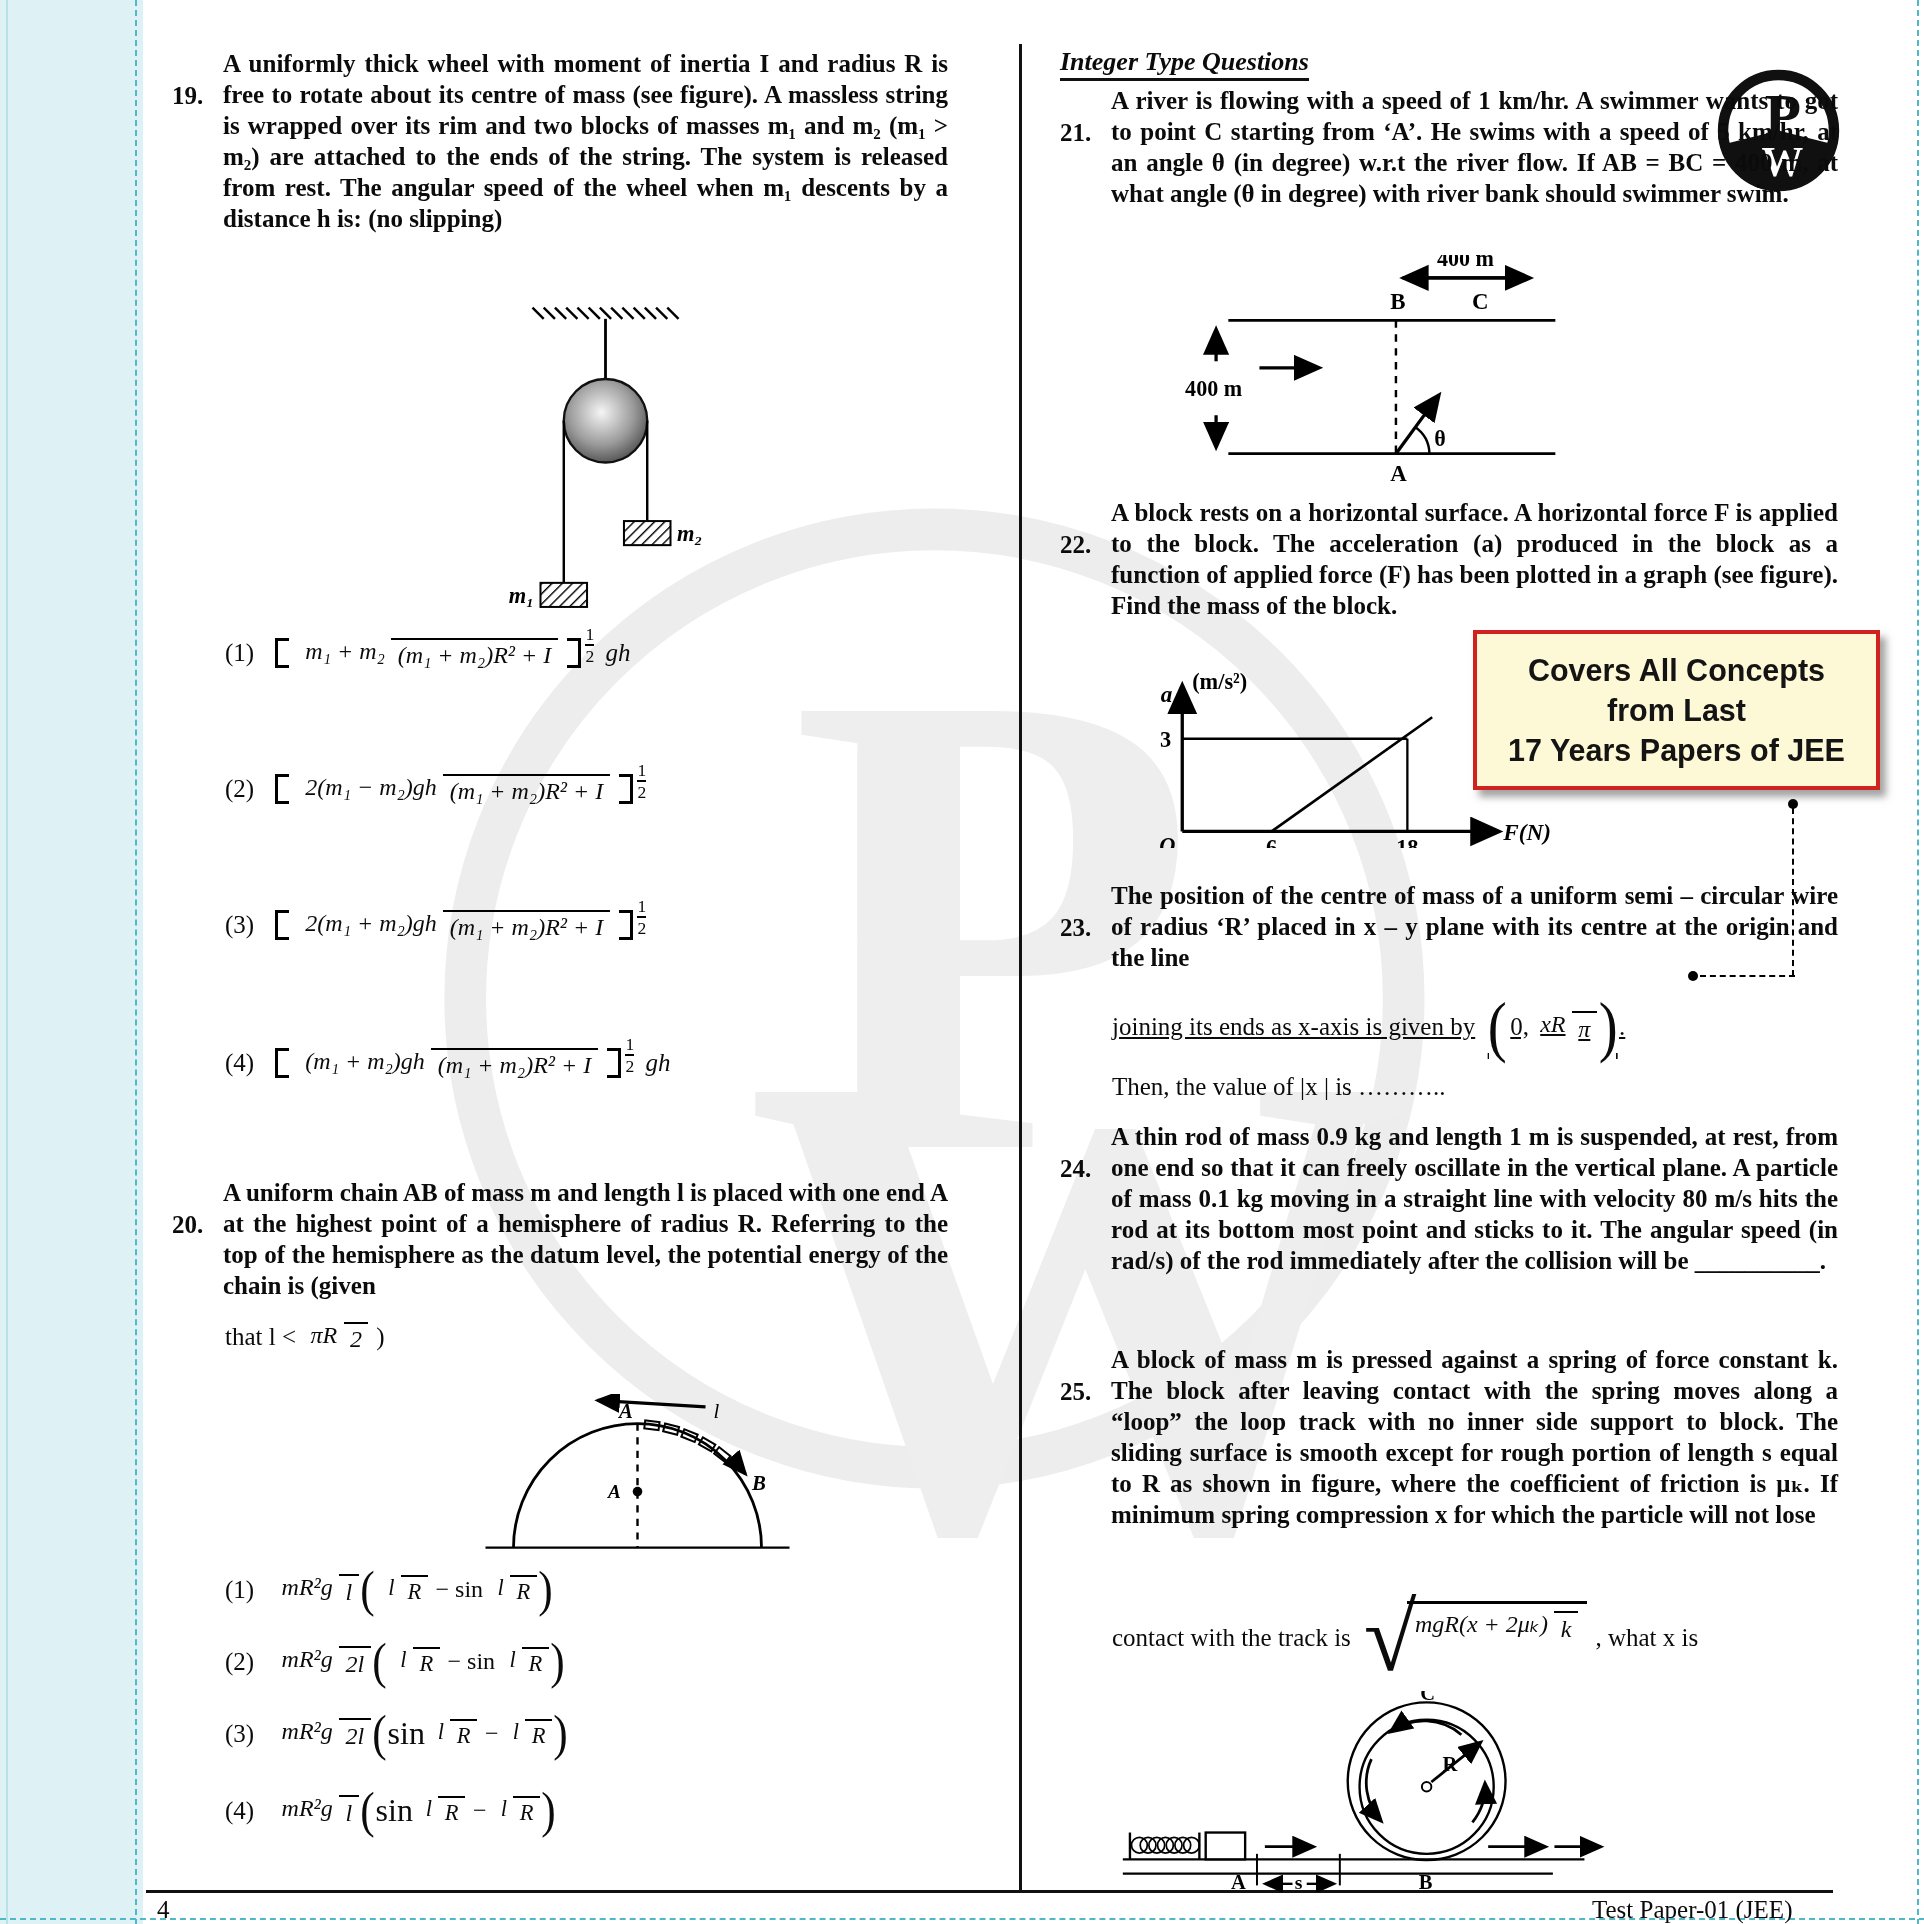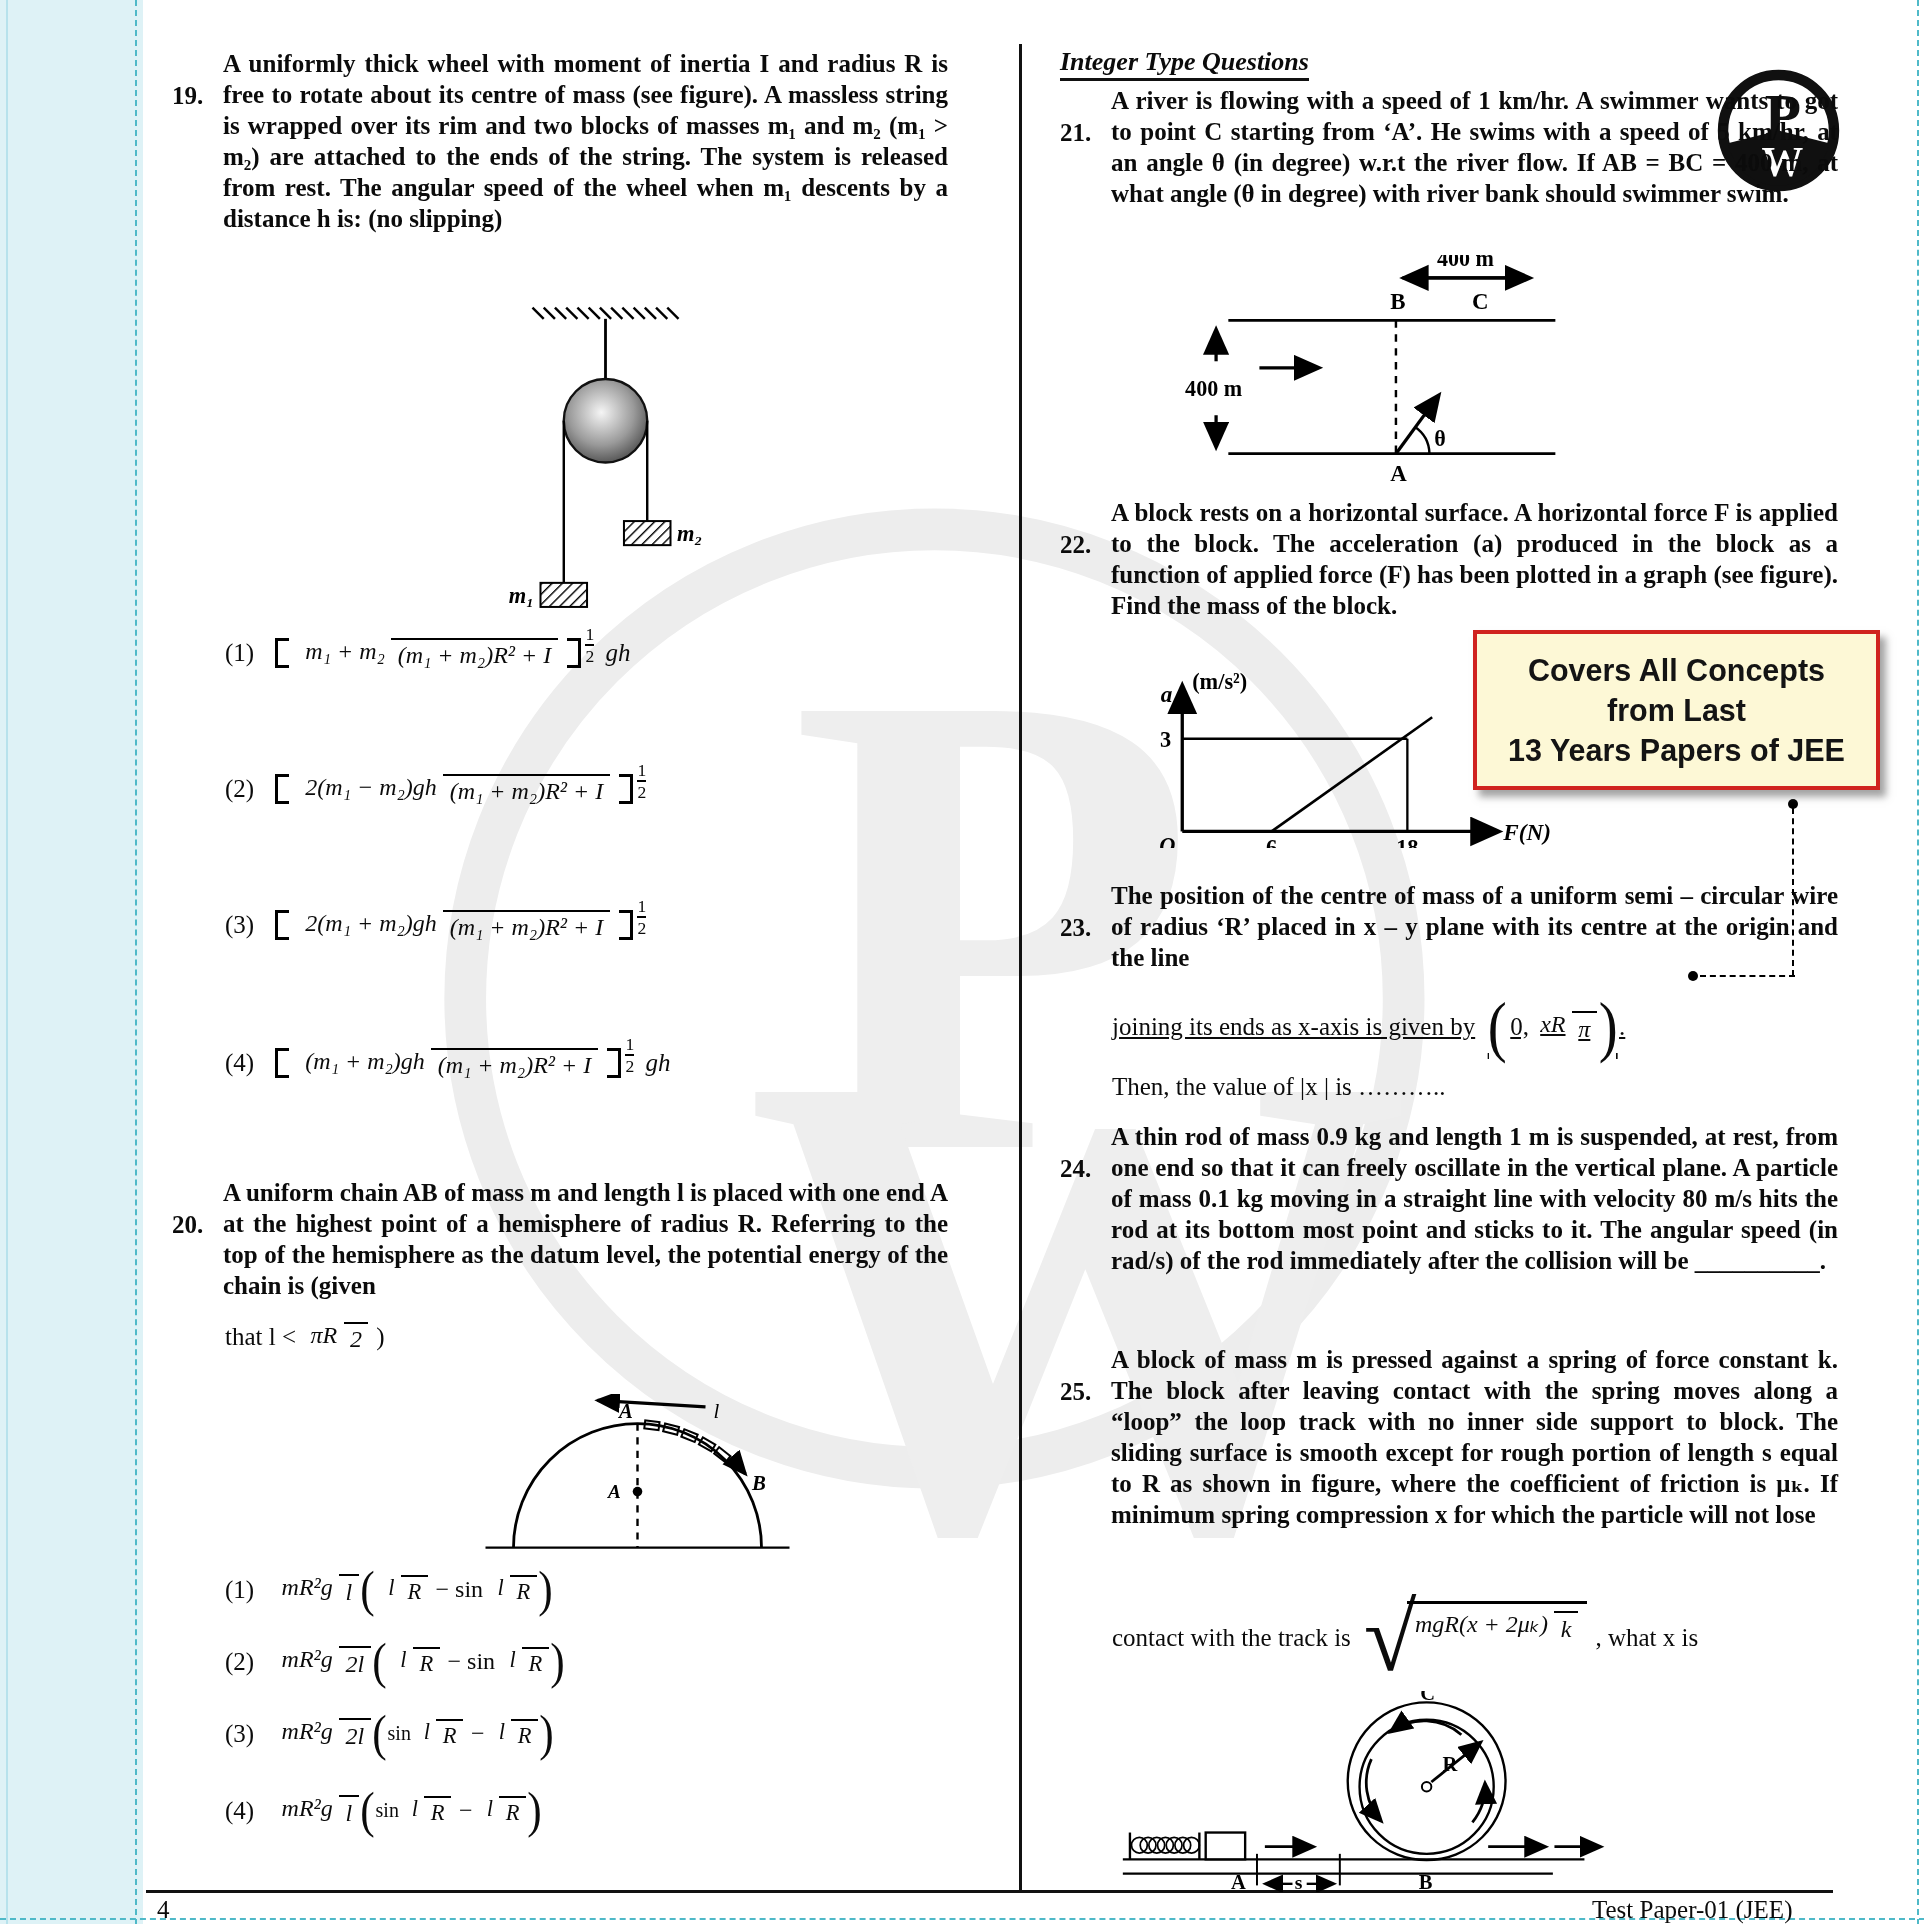--- a/index.html
+++ b/index.html
@@ -37,21 +37,21 @@
   .brk-side{width:11.2px;align-self:stretch;border:3.2px solid #000;}
   .brk-l{border-right:none;margin-right:9.6px;}
   .brk-r{border-left:none;margin-left:9.6px;}
   .exp{display:inline-flex;flex-direction:column;align-items:center;font-size:17.6px;line-height:1.15;
        align-self:flex-start;margin:-14.4px 0 0 4px;font-style:normal;}
   .exp .eden{border-top:2px solid #000;}
   .suffix{font-style:italic;margin-left:11.2px;font-size:25px;}
   .paren{font-weight:400;line-height:1;display:inline-block;transform:scaleX(0.85);}
   .p64{font-size:51px;} .p84{font-size:67px;}
   .mid-tok{font-size:24px;margin:0 8px;}
-  .pre-tok{font-size:20px;margin-right:6.4px;}
+  .pre-tok{font-size:32px;margin-right:6.4px;}
   .sqrt{display:inline-flex;align-items:flex-start;}
   .rad{font-size:96px;line-height:74px;font-weight:400;}
   .radicand{border-top:3.2px solid #000;padding:6.4px 9.6px 0 1.6px;margin-left:-9.6px;}
   .fmrow{display:flex;align-items:center;font-size:25px;}
   
   #callout{left:1473px;top:630px;width:399px;height:152px;background:#fdf8d6;border:4px solid #d0231f;
            box-shadow:6.4px 7.2px 7.2px rgba(90,90,90,.55);display:flex;flex-direction:column;justify-content:center;
            text-align:center;font-family:"Liberation Sans","DejaVu Sans",sans-serif;font-weight:bold;
            font-size:30.5px;line-height:40px;color:#141414;z-index:5;}
   .conn-dot{width:10.4px;height:10.4px;background:#000;border-radius:50%;z-index:4;}
@@ -378,21 +378,21 @@
     <text x="50" y="110" font-size="27" font-weight="bold" text-anchor="middle">3</text>
     <text x="52" y="238" font-size="27" font-weight="bold" font-style="italic" text-anchor="middle">O</text>
     <text x="178" y="240" font-size="27" font-weight="bold" text-anchor="middle">6</text>
     <text x="342" y="240" font-size="27" font-weight="bold" text-anchor="middle">18</text>
     <text x="458" y="222" font-size="28" font-weight="bold" font-style="italic">F(N)</text>
   </svg>
 
   <div id="callout" class="abs">
     <div>Covers All Concepts</div>
     <div>from Last</div>
-    <div>13 Years Papers of JEE</div>
+    <div>17 Years Papers of JEE</div>
   </div>
 
   <div class="abs conn-dot" style="left:1788px;top:799px;"></div>
   <div class="abs conn-v" style="left:1792px;top:808px;height:168px;"></div>
   <div class="abs conn-h" style="left:1700px;top:975px;width:95px;"></div>
   <div class="abs conn-dot" style="left:1688px;top:971px;"></div>
 
   <div class="abs para z1" style="left:1060px;top:880px;width:778px;">
     <span class="qnum">23.</span>
     <span class="qtext">The position of the centre of mass of a uniform semi – circular wire of radius ‘R’ placed in x – y plane with its centre at the origin and the line</span>

